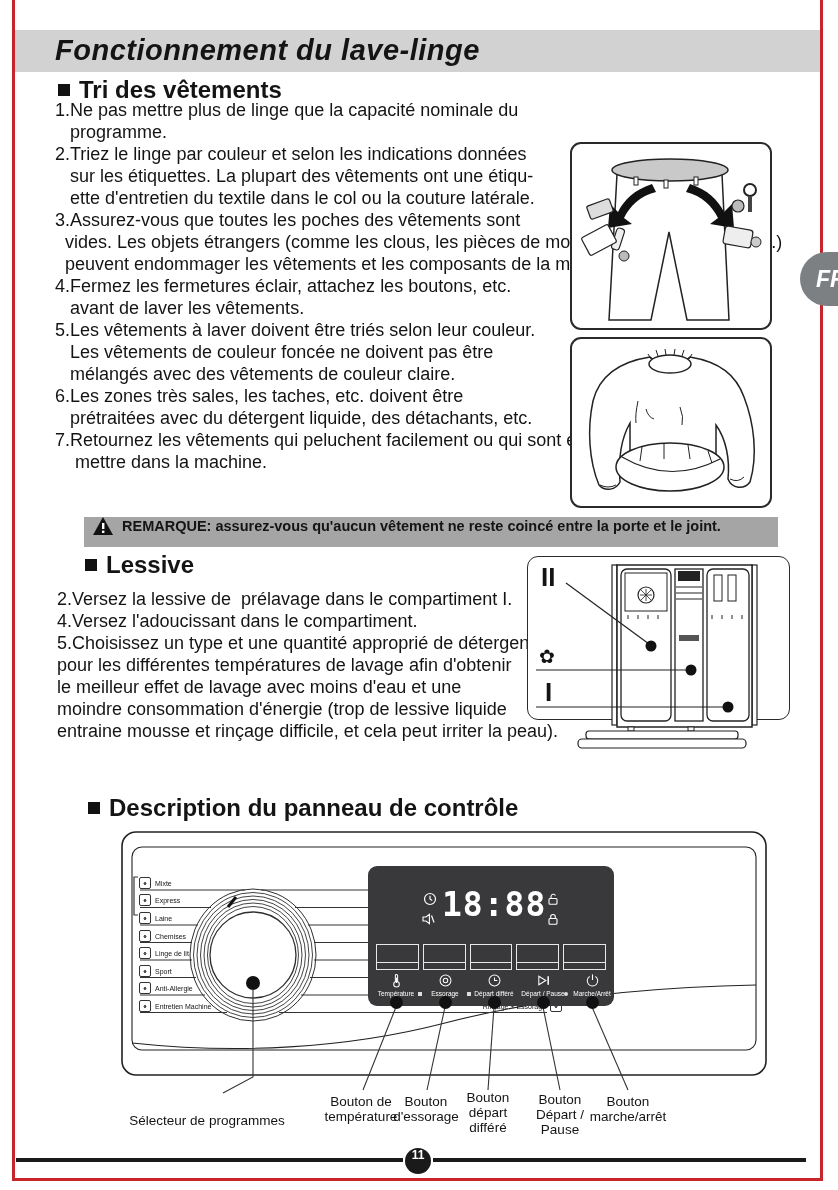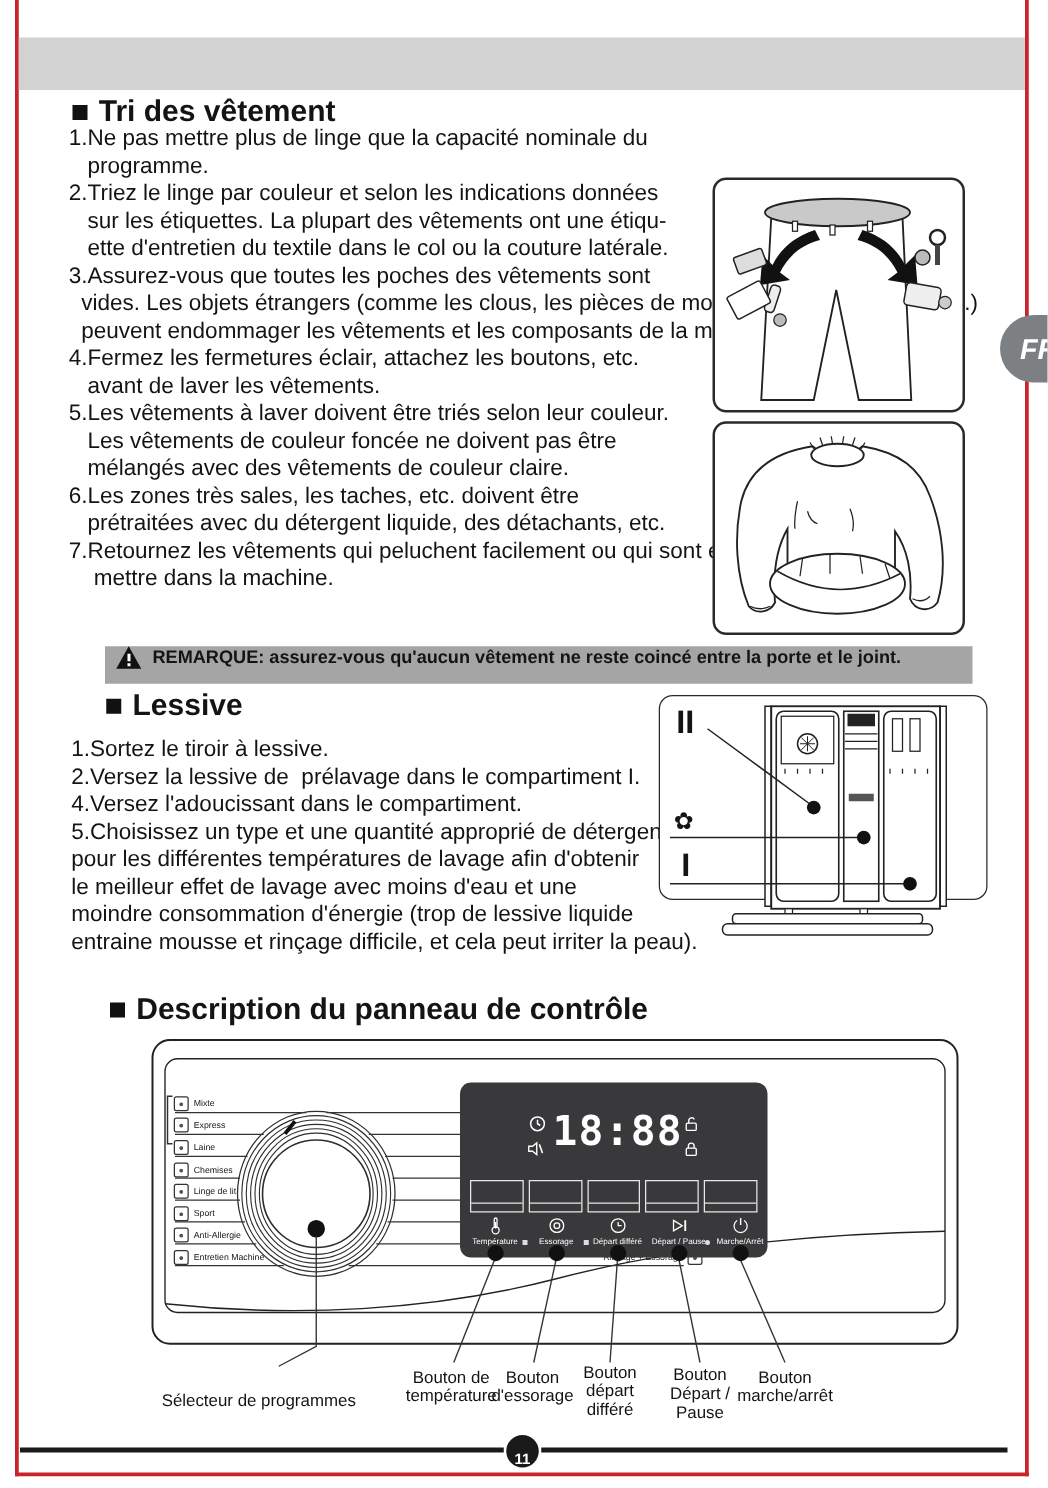--- a/index.html
+++ b/index.html
@@ -44,43 +44,44 @@
   .touch::after{content:"";position:absolute;left:0;right:0;bottom:6px;border-top:1px solid #e8e8e8;}
   .btn-label{color:#fff;font-size:6.5px;white-space:nowrap;transform:translateX(-50%);}
   .dot{width:13px;height:13px;border-radius:50%;background:#111;}
   .mini-sep{background:#ddd;}
 
   .annot{font-size:13.5px;line-height:15px;text-align:center;white-space:pre-line;}
 
   
   .foot-line{top:1158px;height:4px;background:#1a1a1a;}
   .page-num{left:405px;top:1148px;width:26px;height:26px;border-radius:50%;background:#1a1a1a;
-            color:#fff;font-size:12px;font-weight:bold;display:flex;align-items:flex-end;justify-content:center;}
+            color:#fff;font-size:12px;font-weight:bold;display:flex;align-items:flex-start;justify-content:center;}
 
   .drawer-label{font-weight:bold;line-height:1;}
   svg{display:block;}
 </style>
 </head>
 <body>
 
 <div id="page">
 
   <div class="abs red-l"></div>
   <div class="abs red-r"></div>
   <div class="abs red-b"></div>
 
   <div class="abs title-band"></div>
+  <div class="abs page-title">Fonctionnement du lave-linge</div>
 
   <div class="abs fr-tab">
     <span>FR</span>
   </div>
 
   <div class="abs section-head" style="left:58px;top:76px;">
     <span class="sq"></span>
-    <span>Tri des vêtement</span>
+    <span>Tri des vêtements</span>
   </div>
 
   <div class="abs" style="left:55px;top:99px;">
     <div class="bodytext">1.Ne pas mettre plus de linge que la capacité nominale du
    programme.</div>
     <div class="bodytext">2.Triez le linge par couleur et selon les indications données
    sur les étiquettes. La plupart des vêtements ont une étiqu-
    ette d'entretien du textile dans le col ou la couture latérale.</div>
     <div class="bodytext">3.Assurez-vous que toutes les poches des vêtements sont
   vides. Les objets étrangers (comme les clous, les pièces de monnaie, les trombones, etc.)
@@ -138,21 +139,20 @@
     </svg>
     <span>REMARQUE: assurez-vous qu'aucun vêtement ne reste coincé entre la porte et le joint.</span>
   </div>
 
   <div class="abs section-head" style="left:85px;top:551px;">
     <span class="sq"></span>
     <span>Lessive</span>
   </div>
 
   <div class="abs" style="left:57px;top:588px;">
-    <div class="bodytext">1.Sortez le tiroir à lessive.</div>
     <div class="bodytext">2.Versez la lessive de  prélavage dans le compartiment I.</div>
     <div class="bodytext">4.Versez l'adoucissant dans le compartiment.</div>
     <div class="bodytext">5.Choisissez un type et une quantité approprié de détergent
 pour les différentes températures de lavage afin d'obtenir
 le meilleur effet de lavage avec moins d'eau et une
 moindre consommation d'énergie (trop de lessive liquide
 entraine mousse et rinçage difficile, et cela peut irriter la peau).</div>
   </div>
 
   <div class="abs illus" style="left:527px;top:556px;width:263px;height:164px;border-width:1.8px;">

